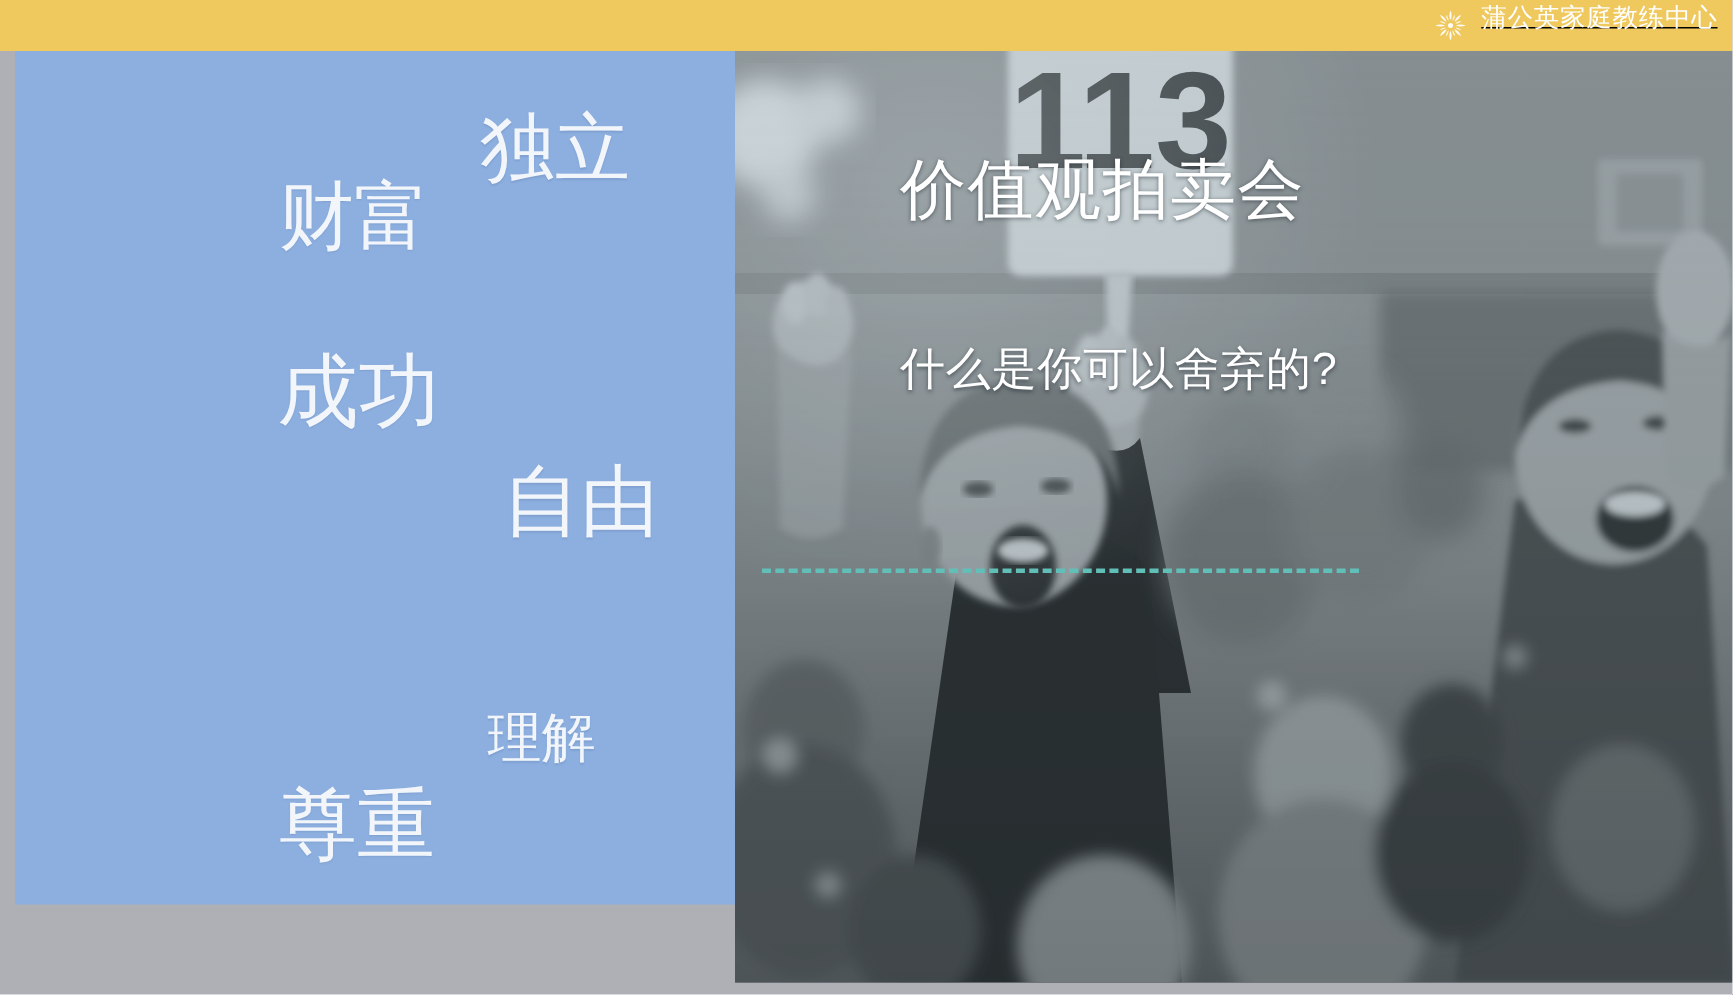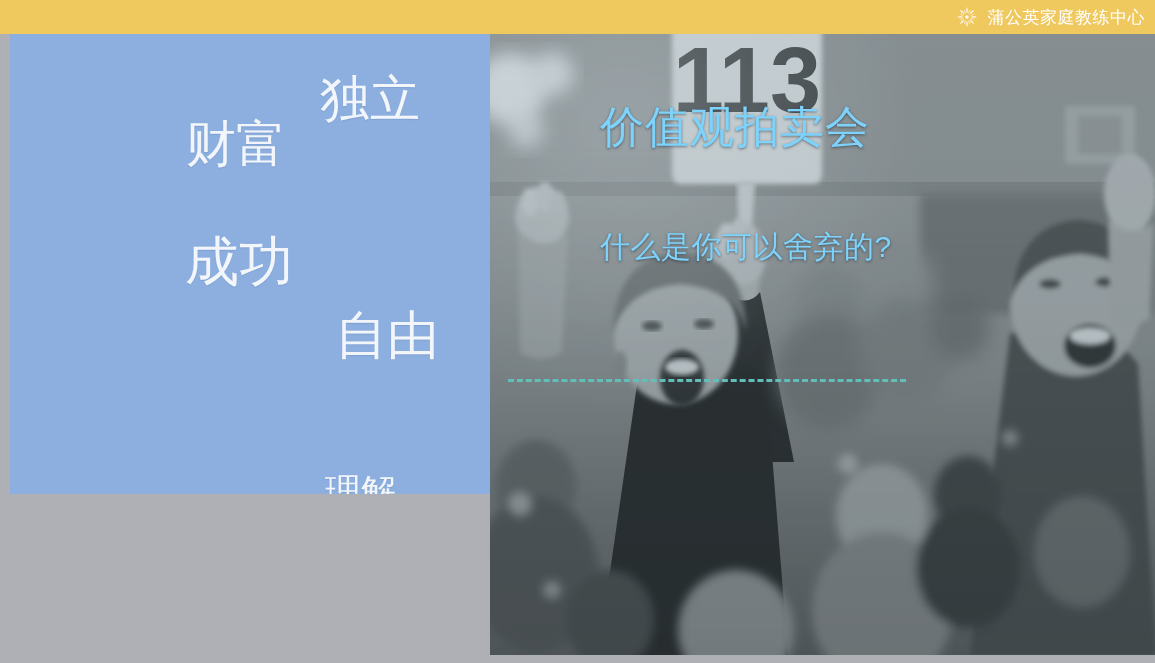--- a/index.html
+++ b/index.html
@@ -32,22 +32,23 @@
     background: #efc85e;
     display: flex;
     align-items: center;
     justify-content: flex-end;
     padding-right: 10px;
     box-sizing: border-box;
     z-index: 30;
   }
   #brand-lockup {
     display: flex;
-    align-items: center;
+    align-items: flex-start;
     gap: 7px;
+    text-decoration: underline;
   }
   .dandelion {
     width: 28px;
     height: 28px;
     display: block;
   }
   #brand-name {
     color: #ffffff;
     font-size: 17px;
     letter-spacing: 0.5px;
@@ -65,21 +66,21 @@
   }
 
   
 
   
   #values-panel {
     position: absolute;
     left: 10px;
     top: 0;
     width: 480px;
-    height: 460px;
+    height: 569px;
     background: #8cafdf;
     overflow: hidden;
   }
   .value-word {
     position: absolute;
     color: #f2f6fb;
     line-height: 1;
     white-space: nowrap;
     text-shadow: 0 1px 1px rgba(90,120,170,0.25);
   }
@@ -120,21 +121,21 @@
     mix-blend-mode: multiply;
   }
   #photo-cooltint {
     position: absolute;
     inset: 0;
     background: rgba(96,128,142,0.16);
   }
 
   .photo-text {
     position: absolute;
-    color: #7dd3fc;
+    color: #ffffff;
     line-height: 1.22;
     text-shadow: 0 1px 3px rgba(20,30,38,0.55);
     z-index: 10;
   }
   #auction-title {
     left: 110px;
     top:  66px;
     font-size: 44px;
     letter-spacing: 1px;
   }

